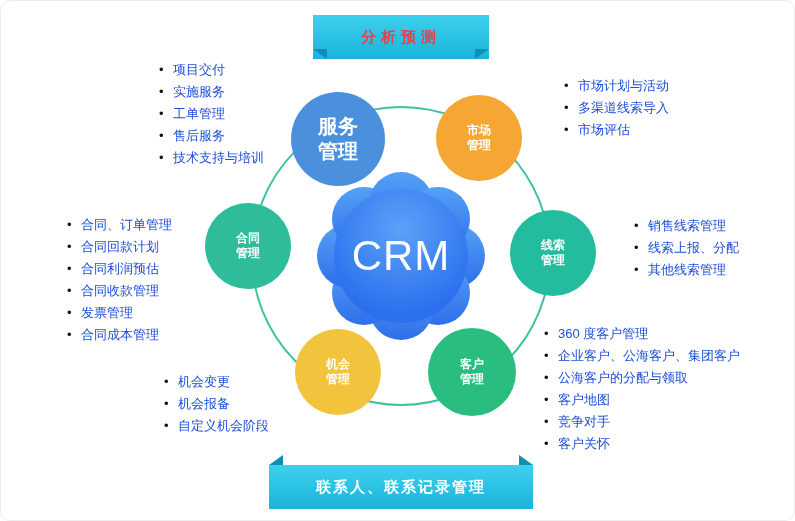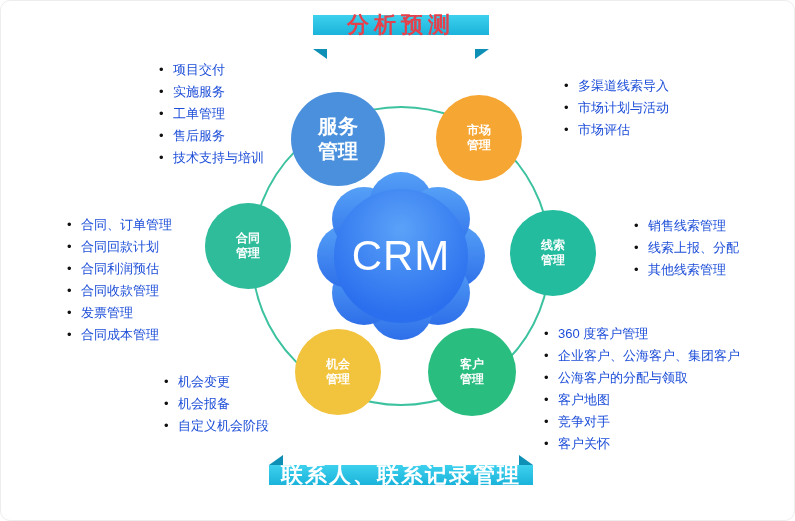--- a/index.html
+++ b/index.html
@@ -35,24 +35,24 @@
     position:absolute; border-radius:50%; z-index:4;
     display:flex; align-items:center; justify-content:center;
     color:#fff; font-weight:bold; font-size:12px; line-height:1.25;
     text-align:center;
   }
   .node-lg { font-size:20px; }
   .node-label { white-space:pre-line; }
 
   
   .ribbon {
-    position:absolute; height:20px; z-index:5;
+    position:absolute; height:44px; z-index:5;
     display:flex; align-items:center; justify-content:center;
     background:linear-gradient(180deg,#3ed1ee,#1ab3da);
-    font-size:22px; font-weight:bold; letter-spacing:2px;
+    font-size:15px; font-weight:bold; letter-spacing:2px;
   }
   .ribbon-top { left:312px; top:14px; width:176px; color:#e5414d; letter-spacing:5px; }
   .ribbon-bottom { left:268px; top:464px; width:264px; color:#ffffff; }
   .fold { position:absolute; width:14px; height:10px; background:#0e90b6; }
   .fold-bl { left:0; top:34px; clip-path:polygon(0 0, 100% 0, 100% 100%); }
   .fold-br { right:0; top:34px; clip-path:polygon(0 0, 100% 0, 0 100%); }
   .fold-tl { left:0; top:-10px; clip-path:polygon(0 100%, 100% 100%, 100% 0); }
   .fold-tr { right:0; top:-10px; clip-path:polygon(0 100%, 100% 100%, 0 0); }
 
   
@@ -120,22 +120,22 @@
 
   <ul class="feature-list" style="left:158px; top:58px;">
     <li>项目交付</li>
     <li>实施服务</li>
     <li>工单管理</li>
     <li>售后服务</li>
     <li>技术支持与培训</li>
   </ul>
 
   <ul class="feature-list" style="left:563px; top:74px;">
+    <li>市场计划与活动</li>
     <li>多渠道线索导入</li>
-    <li>市场计划与活动</li>
     <li>市场评估</li>
   </ul>
 
   <ul class="feature-list" style="left:66px; top:213px;">
     <li>合同、订单管理</li>
     <li>合同回款计划</li>
     <li>合同利润预估</li>
     <li>合同收款管理</li>
     <li>发票管理</li>
     <li>合同成本管理</li>

